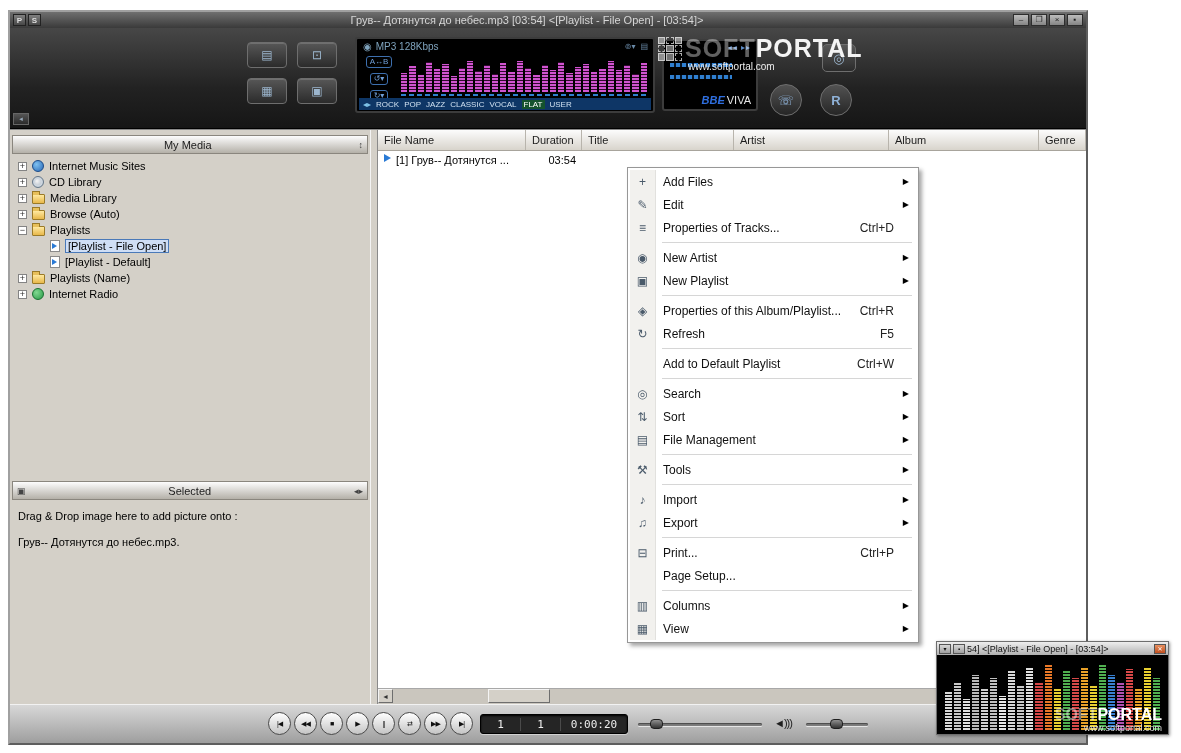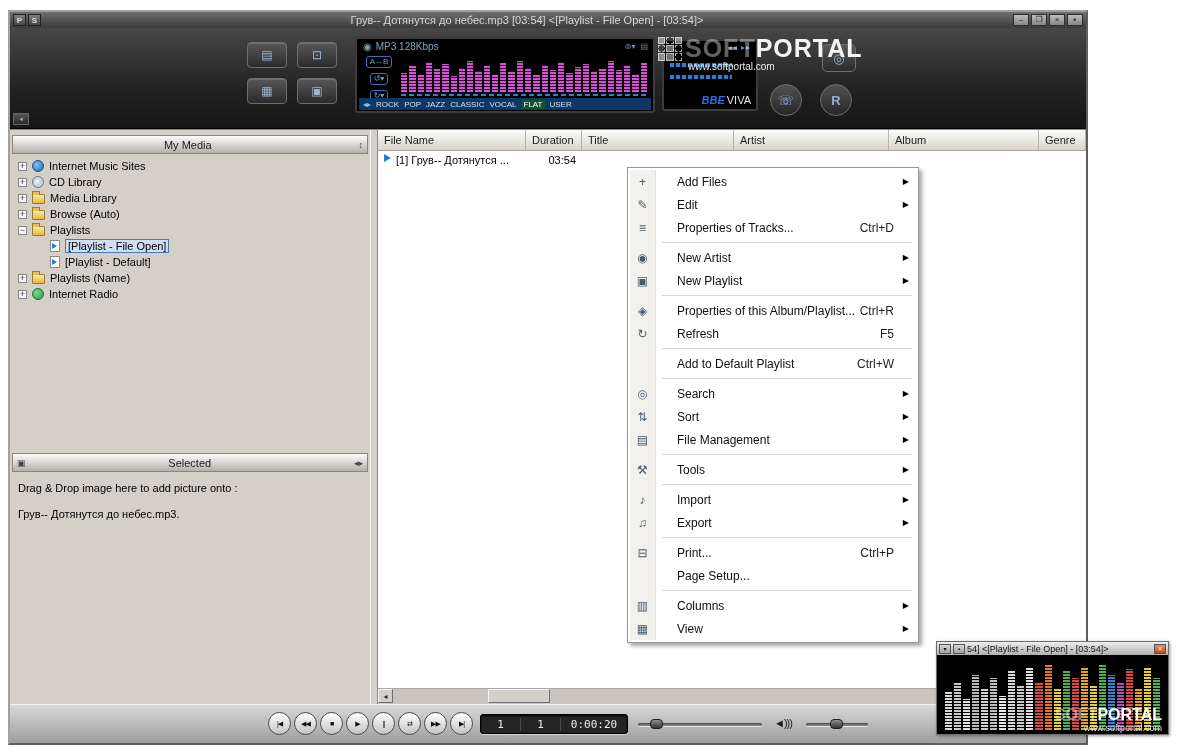--- a/index.html
+++ b/index.html
@@ -95,21 +95,21 @@
   .ic-folder{width:13px;height:10px;background:linear-gradient(#ffe9a0,#e8b84a);
              border:1px solid #9a7a28;border-radius:1px;position:relative;margin-top:2px;box-sizing:border-box;}
   .ic-folder::before{content:"";position:absolute;left:-1px;top:-4px;width:6px;height:3px;
                      background:#e8c05a;border:1px solid #9a7a28;border-bottom:none;}
   .ic-page{width:10px;height:12px;background:#fff;border:1px solid #8a8a8a;position:relative;box-sizing:border-box;}
   .ic-page::after{content:"";position:absolute;left:1px;top:2px;border-left:5px solid #2a7ad5;
                   border-top:3px solid transparent;border-bottom:3px solid transparent;}
   .ic-radio{width:12px;height:12px;border-radius:50%;border:1px solid #187030;
             background:radial-gradient(circle at 35% 35%,#80d890,#2a9a48);box-sizing:border-box;}
   .sel-item{background:#cfdef5;border:1px solid #4a79b8;padding:0 2px;}
-  .selected-content{height:232px;flex:0 0 auto;font-size:11px;color:#000;padding:10px 6px;box-sizing:border-box;}
+  .selected-content{height:204px;flex:0 0 auto;font-size:11px;color:#000;padding:10px 6px;box-sizing:border-box;}
   .selected-content .l1{margin-bottom:14px;}
   .splitter{width:6px;flex:0 0 auto;background:#d4d0c8;border-left:1px solid #f4f4f4;border-right:1px solid #8a8a8a;}
   
   .main{flex:1;background:#fff;display:flex;flex-direction:column;min-width:0;}
   .thead{height:20px;flex:0 0 auto;display:flex;background:linear-gradient(#fcfcfc,#d8d4cc);
          border-bottom:1px solid #a8a49c;font-size:11px;color:#1c1c1c;}
   .th{border-right:1px solid #b8b4ac;padding:0 6px;display:flex;align-items:center;box-sizing:border-box;}
   .c0{width:148px;flex:0 0 auto;}.c1{width:56px;flex:0 0 auto;}.c2{width:152px;flex:0 0 auto;}
   .c3{width:155px;flex:0 0 auto;}.c4{width:150px;flex:0 0 auto;}.c5{flex:1;}
   .tbody{flex:1;position:relative;min-height:0;}
@@ -126,21 +126,21 @@
   .sthumb{position:absolute;left:110px;top:0;width:62px;height:14px;background:#d4d0c8;
           border:1px solid;border-color:#f4f4f4 #6e6e6e #6e6e6e #f4f4f4;box-sizing:border-box;}
   
   .menu{position:absolute;left:617px;top:155px;width:292px;background:#fff;
         border:1px solid #979797;box-shadow:3px 3px 4px rgba(0,0,0,.35);padding:2px;z-index:40;box-sizing:border-box;}
   .menu::before{content:"";position:absolute;left:2px;top:2px;bottom:2px;width:25px;
                 background:#f2f1ee;border-right:1px solid #e2e1de;}
   .mi{height:23px;display:flex;align-items:center;font-size:12px;color:#101010;
       position:relative;padding-right:6px;z-index:1;}
   .mi .gutter{width:25px;flex:0 0 auto;text-align:center;font-size:12px;color:#4a5a6a;}
-  .mi .lbl{margin-left:22px;white-space:nowrap;text-align:right;}
+  .mi .lbl{margin-left:8px;white-space:nowrap;text-align:right;}
   .mi .sc{margin-left:auto;margin-right:16px;color:#222;}
   .mi .arr{position:absolute;right:7px;font-size:8px;color:#000;}
   .msep{height:1px;background:#d6d6d6;margin:3px 4px 3px 32px;position:relative;z-index:1;}
   
   .bottom{height:38px;flex:0 0 auto;background:linear-gradient(#d8d8d8,#9e9e9e);
           border-top:1px solid #f2f2f2;position:relative;}
   .tbtn{position:absolute;top:7px;width:23px;height:23px;border-radius:50%;
         background:linear-gradient(#fff,#c4c4c4);border:1px solid #4a4a4a;
         font-size:7px;letter-spacing:-1px;color:#111;display:flex;align-items:center;
         justify-content:center;box-sizing:border-box;}

